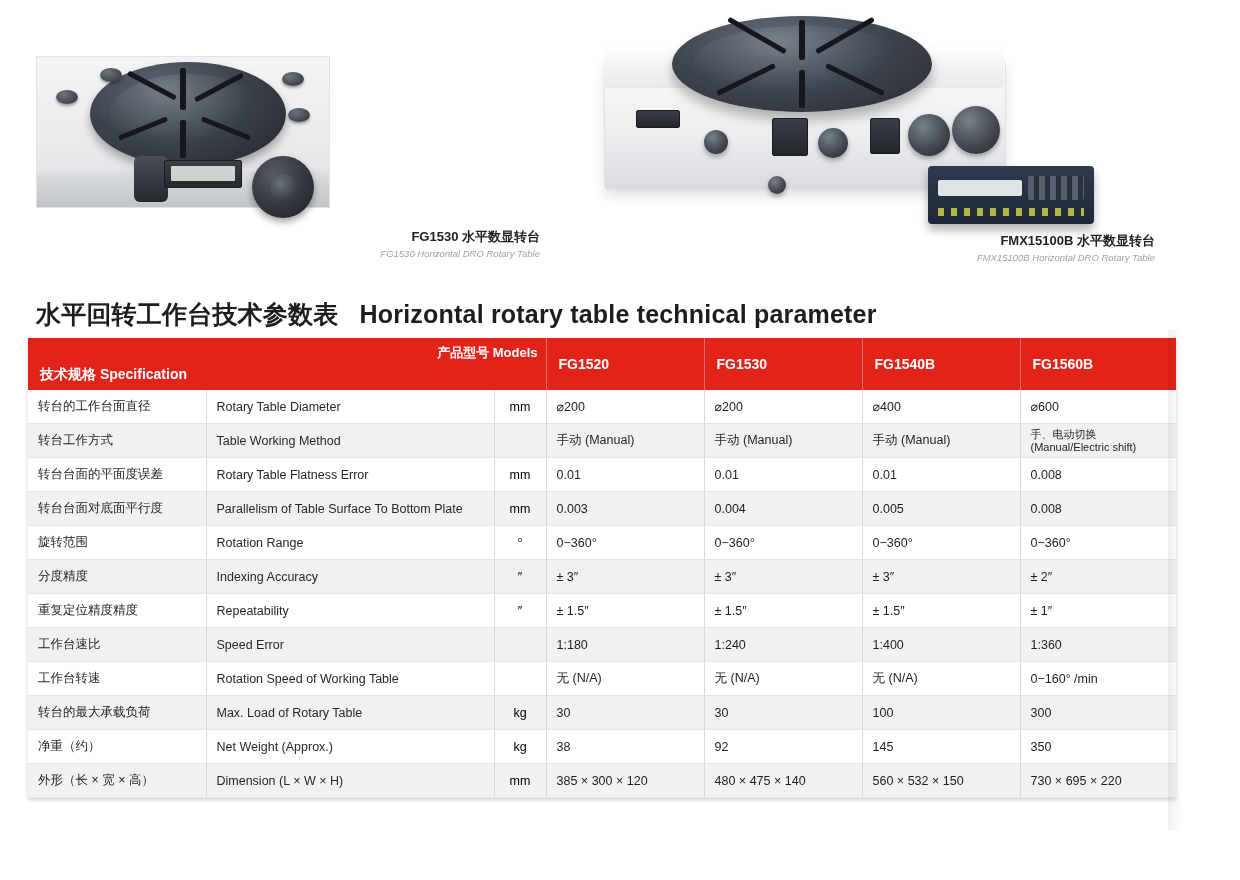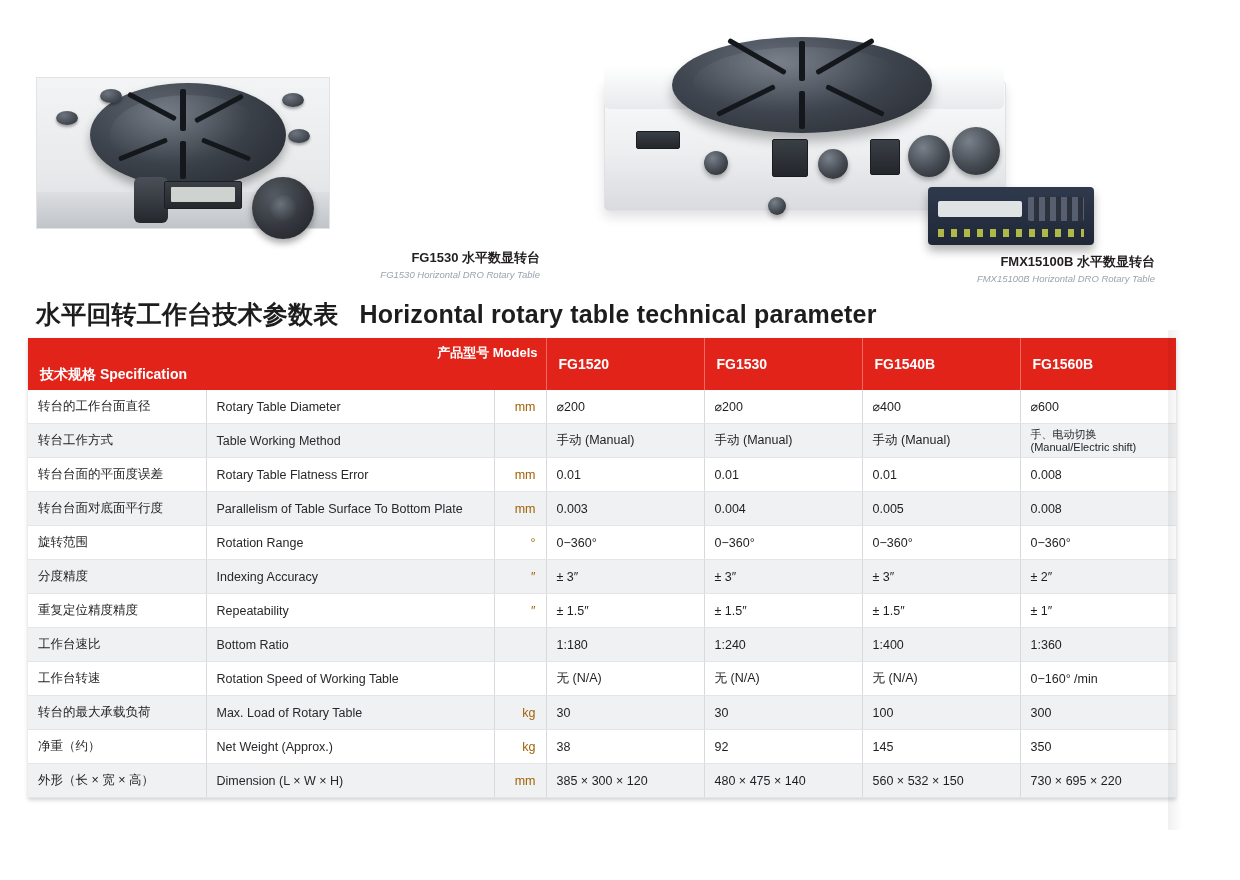--- a/index.html
+++ b/index.html
@@ -13,21 +13,20 @@
     font-family: "Liberation Sans", sans-serif;
     color: #1a1a1a;
     overflow: hidden;
     position: relative;
   }
 
   
   .gallery {
     position: relative;
     height: 280px;
-    margin-top: 21px;
   }
 
   .photo-block {
     position: absolute;
   }
 
   #photo-left { left: 36px; top: 28px; width: 300px; }
   #photo-right { left: 596px; top: 14px; width: 420px; }
 
   .caption {
@@ -254,21 +253,21 @@
     color: #1e1e1e;
     font-size: 12.5px;
     white-space: nowrap;
     overflow: hidden;
   }
   tbody td:last-child { border-right: none; }
   tbody tr:nth-child(odd) { background: #ffffff; }
   tbody tr:nth-child(even) { background: #f0f1f2; }
   td.cn { font-size: 12.5px; }
   td.en { color: #26282b; }
-  td.unit { text-align: right; color: #a16207; margin-left: 32px; }
+  td.unit { text-align: center; color: #000000; margin-left: 32px; }
   td.val { color: #1d1f22; }
   .two-line {
     display: block;
     line-height: 1.15;
     font-size: 11px;
     white-space: normal;
   }
   
   .scan-fold {
     position: absolute;
@@ -433,21 +432,21 @@
           <td class="cn">重复定位精度精度</td>
           <td class="en">Repeatability</td>
           <td class="unit">″</td>
           <td class="val">± 1.5″</td>
           <td class="val">± 1.5″</td>
           <td class="val">± 1.5″</td>
           <td class="val">± 1″</td>
         </tr>
         <tr>
           <td class="cn">工作台速比</td>
-          <td class="en">Bottom Ratio</td>
+          <td class="en">Speed Error</td>
           <td class="unit"></td>
           <td class="val">1:180</td>
           <td class="val">1:240</td>
           <td class="val">1:400</td>
           <td class="val">1:360</td>
         </tr>
         <tr>
           <td class="cn">工作台转速</td>
           <td class="en">Rotation Speed of Working Table</td>
           <td class="unit"></td>

